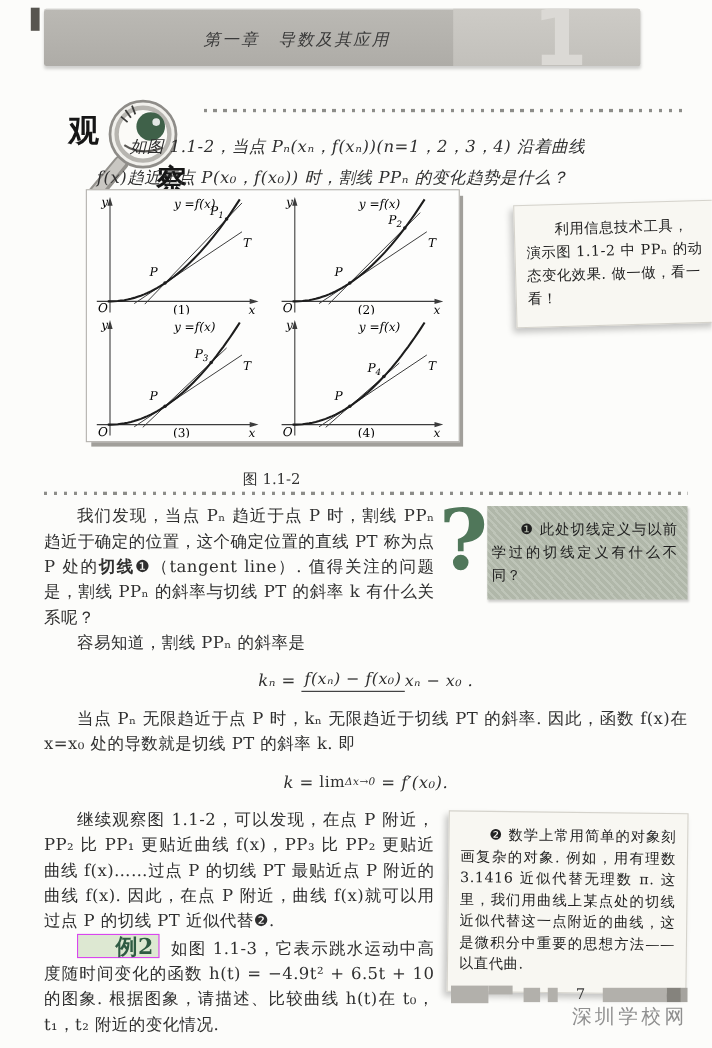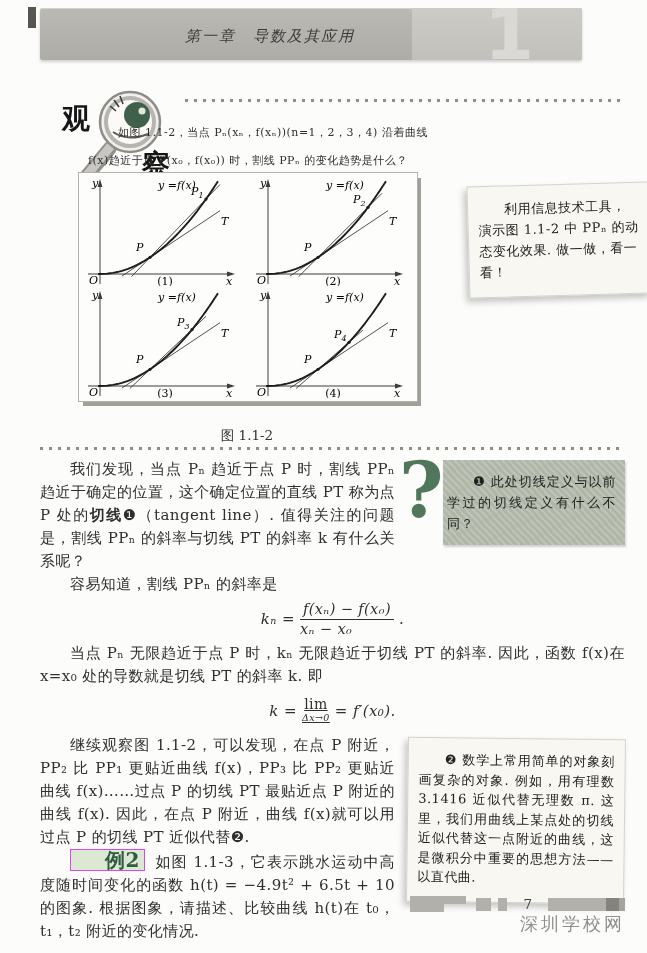--- a/index.html
+++ b/index.html
@@ -34,21 +34,21 @@
   
   .observe-icon{position:absolute;left:56px;top:84px;}
   .observe-zh{position:absolute;font-weight:900;font-size:28px;color:#161616;}
   .observe-zh.top{left:62px;top:100px;}
   .observe-zh.bottom{left:142px;top:146px;}
   .dotted{height:3px;background-image:repeating-linear-gradient(90deg,#8d8d89 0 3px,transparent 3px 9px);}
   .dotted-top{position:absolute;left:185px;top:99px;width:437px;}
   .dotted-mid{position:absolute;left:40px;top:447px;width:585px;}
   .observe-question{
     position:absolute;left:88px;top:119px;width:534px;
-    font-size:11px;line-height:28px;letter-spacing:.5px;
+    font-size:15px;line-height:28px;letter-spacing:.5px;font-style:italic;
   }
   .observe-question .l1{text-indent:30px;}
   
   .figure-box{
     position:absolute;left:78px;top:172px;width:338px;height:228px;
     background:#fdfdfc;border:1px solid #b3b1ac;
     box-shadow:4px 5px 0 -1px #a19f9a;
   }
   .figure-grid{display:grid;grid-template-columns:168px 168px;padding:1px;}
   .figure-caption{
@@ -81,24 +81,24 @@
     margin-left:36px;background:#b7beb0;
     background-image:repeating-linear-gradient(47deg,rgba(255,255,255,.10) 0 2px,rgba(0,0,0,.04) 2px 5px);
     padding:11px 9px 11px 4px;font-size:13px;line-height:21px;color:#1f1f1f;
     box-shadow:1px 2px 2px rgba(0,0,0,.18);
   }
   .note1-box p{text-indent:2em;}
   .formula{
     display:flex;justify-content:center;align-items:center;gap:5px;
     margin:3px 0;text-indent:0;font-style:italic;height:40px;
   }
-  .frac{display:inline-flex;flex-direction:column;align-items:flex-start;font-size:14.5px;line-height:17px;}
+  .frac{display:inline-flex;align-items:flex-end;font-size:14.5px;line-height:17px;}
   .frac .num{border-bottom:1px solid #2f2f2f;padding:0 3px 1px 3px;}
   .frac .den{padding-top:1px;}
-  .lim{display:inline-flex;flex-direction:column;align-items:center;line-height:13px;text-decoration:underline;}
+  .lim{display:inline-flex;align-items:flex-start;line-height:13px;}
   .lim .lim-top{font-style:normal;font-size:14px;}
   .lim .lim-sub{font-size:9.5px;}
   .note2-float{float:right;width:218px;margin:4px 0 6px 12px;}
   .note2-paper{
     transform:rotate(.7deg);padding:12px 10px 14px 10px;
     font-size:13px;line-height:19.5px;
   }
   .example{margin-top:16px;}
   .example-label{
     display:inline-block;background:#dde8d2;border:1px solid #d946ef;color:#2f5b43;

